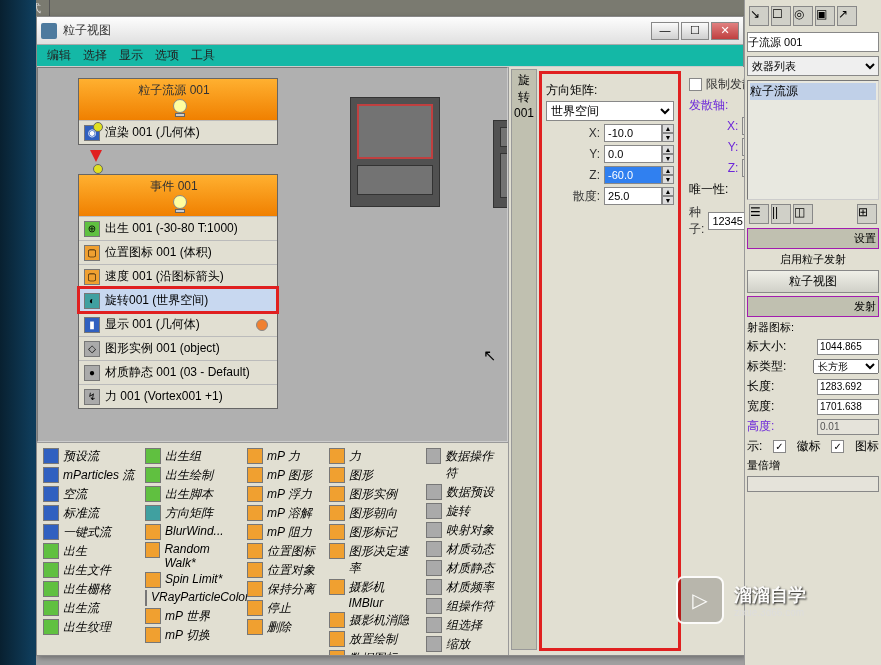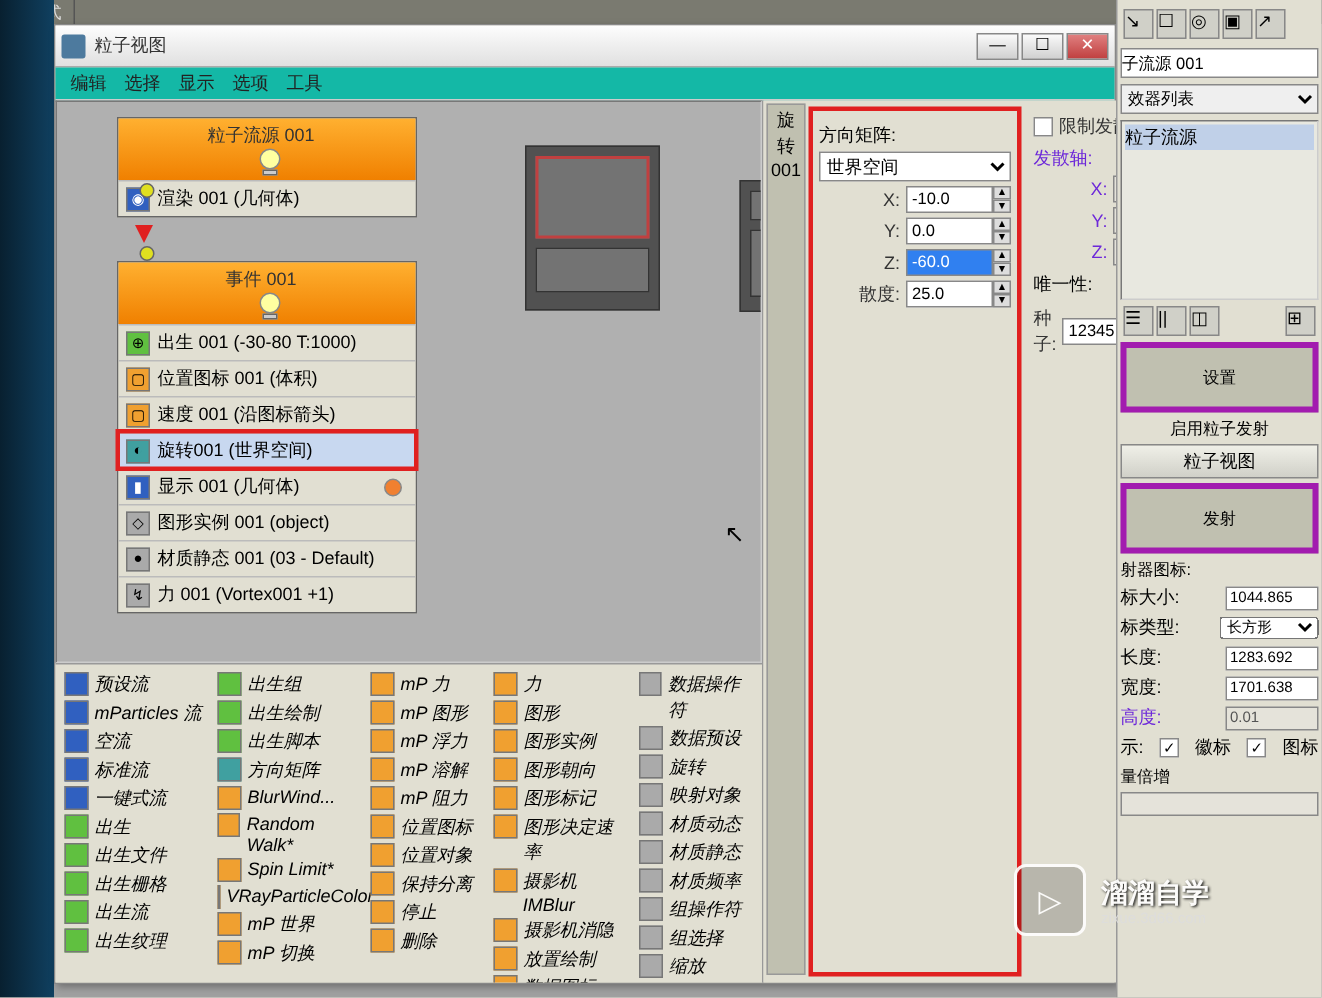--- a/index.html
+++ b/index.html
@@ -74,21 +74,21 @@
     .group-label { font-size: 12px; margin: 4px 0 2px; }
     .desc-box { border: 1px inset #ccc; background: #fff; height: 170px; margin: 2px; }
     
     
     .right-dock { position: absolute; right: 0; top: 0; width: 137px; height: 665px; background: #e1dfd2; border-left: 1px solid #999; padding: 2px; }
     .dock-toolbar { display: flex; gap: 2px; margin: 4px 2px; }
     .dock-tool { width: 20px; height: 20px; border: 1px solid #888; background: #d0d0c8; }
     .dock-combo { width: 100%; height: 20px; border: 1px solid #888; margin: 2px 0; font-size: 11px; }
     .dock-list { height: 120px; border: 1px inset #ccc; background: #e8e8e0; margin: 2px 0; padding: 2px; }
     .dock-list .sel { background: #c0d0e8; }
-    .rollout-header { background: #c0c0b0; text-align: center; padding: 12px; border: 4px solid #a21caf; margin: 3px 0; font-size: 11px; }
+    .rollout-header { background: #c0c0b0; text-align: right; padding: 2px; border: 1px solid #a21caf; margin: 3px 0; font-size: 11px; }
     .dock-row { display: flex; align-items: center; gap: 3px; margin: 3px 0; font-size: 11px; justify-content: space-between; }
     .dock-row input { width: 62px; height: 16px; border: 1px solid #888; font-size: 10px; padding: 0 2px; }
     
     .left-edge { position: absolute; left: 0; top: 0; width: 36px; height: 665px; background: linear-gradient(to right, #082030,#104060); }
     .top-bar { position: absolute; left: 0; top: 0; width: 881px; height: 16px; background: #7a7a70; }
     .top-bar .tab { display: inline-block; padding: 1px 8px; color: #ddd; font-size: 11px; border-right: 1px solid #555; }
     
     .watermark { position: absolute; right: 25px; bottom: 35px; width: 180px; height: 60px; display: flex; align-items: center; gap: 10px; opacity: 0.9; }
     .watermark .logo { width: 48px; height: 48px; border: 2px solid #fff; border-radius: 8px; display: flex; align-items: center; justify-content: center; color: #fff; font-size: 20px; background: rgba(0,0,0,0.2); }
     .watermark .wm-text { color: #fff; font-size: 18px; font-weight: bold; text-shadow: 1px 1px 2px #000; }

